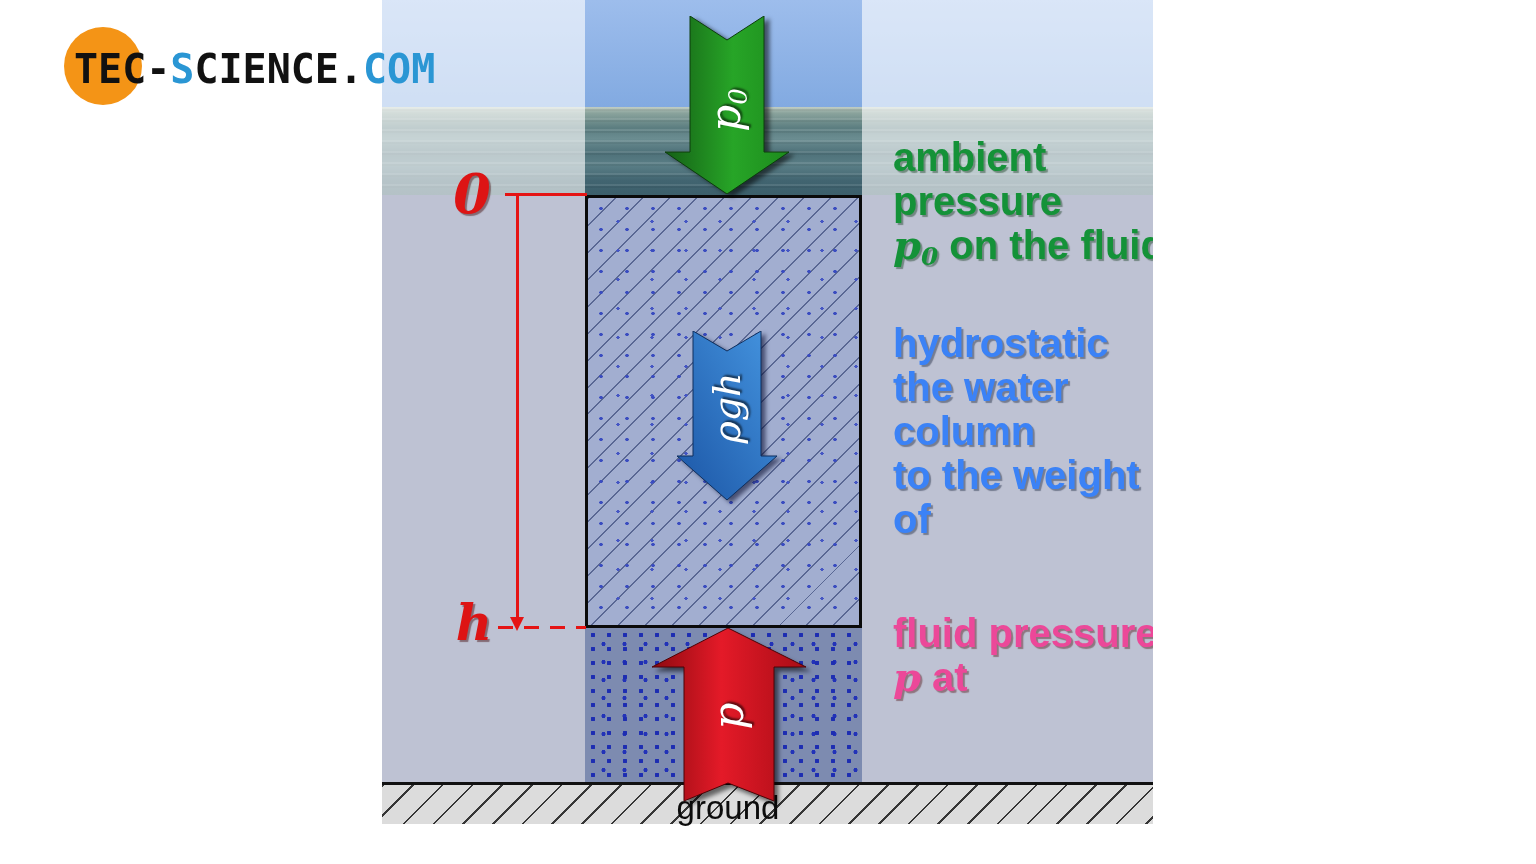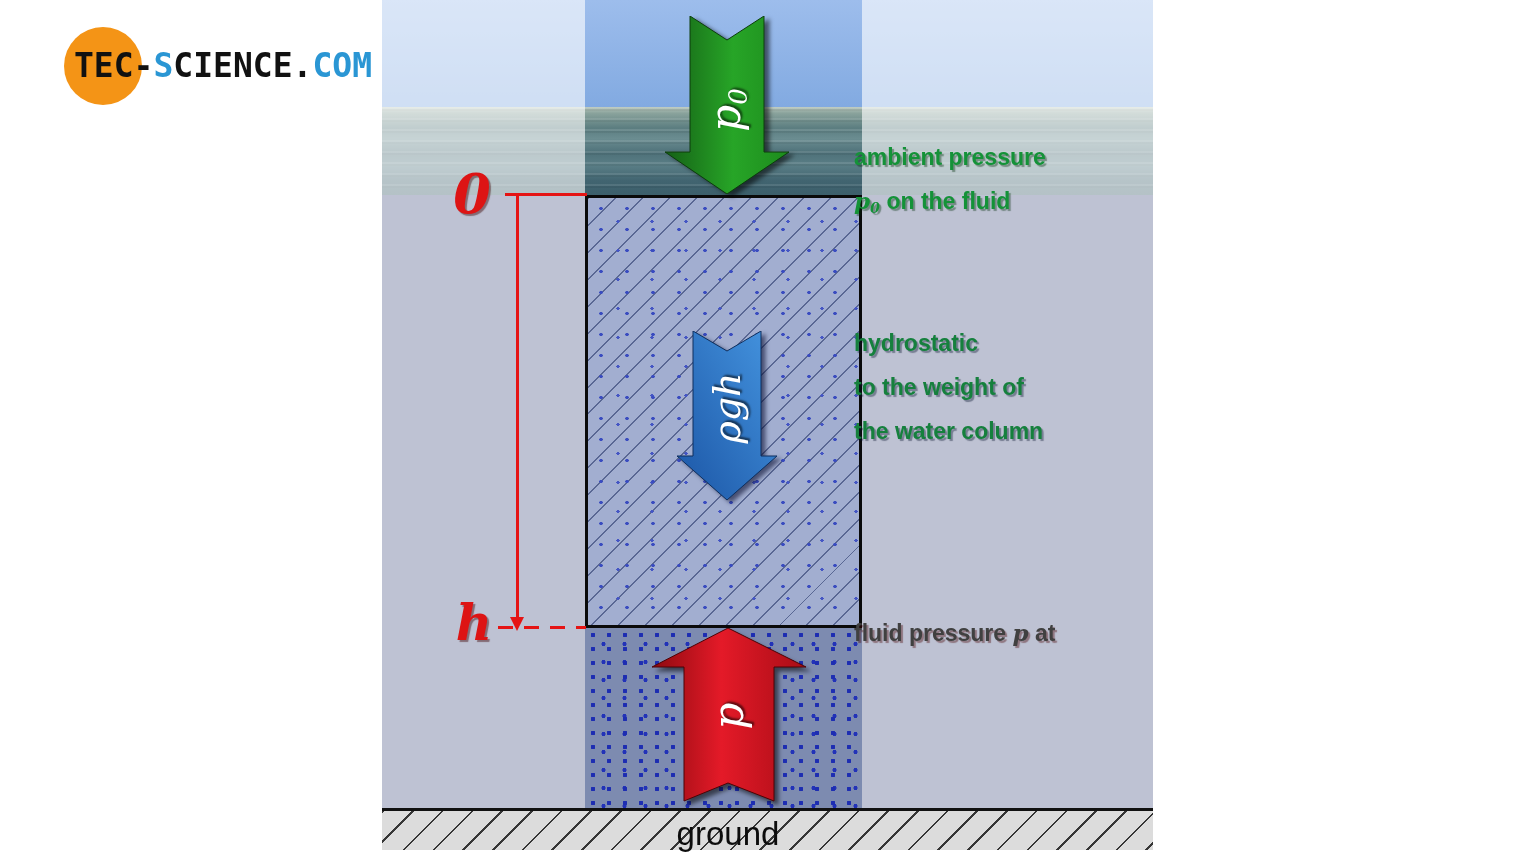--- a/index.html
+++ b/index.html
@@ -31,21 +31,21 @@
   
   .deep{position:absolute;left:203px;top:628px;width:277px;height:194px;
     background-color:#7d8bb0;
     background-image:
       radial-gradient(circle,#1d2db2 2.1px,rgba(0,0,0,0) 2.4px),
       radial-gradient(circle,#2232b8 1.9px,rgba(0,0,0,0) 2.2px);
     background-size:16px 14px,21px 18px;
     background-position:0 0,8px 7px;}
 
   
-  .ground{position:absolute;left:0;top:808px;width:100%;height:42px;box-sizing:border-box;
+  .ground{position:absolute;left:0;top:782px;width:100%;height:42px;box-sizing:border-box;
     border-top:3px solid #111;
     background-color:#dcdcdc;
     background-image:repeating-linear-gradient(135deg,rgba(25,25,25,0.85) 0 1.8px,rgba(0,0,0,0) 1.8px 21px);}
   .ground-label{position:absolute;left:258px;top:4px;width:176px;text-align:center;
     font-size:33px;color:#0c0c0c;}
 
   
   .arrow-svg{position:absolute;}
   .arrow-label{position:absolute;transform:translate(-50%,-50%) rotate(-90deg);
     font-family:"DejaVu Serif","Liberation Serif",serif;font-style:italic;color:#ffffff;
@@ -61,32 +61,32 @@
     font-size:50px;color:#dd1414;text-shadow:2px 2px 1px rgba(60,0,0,0.45);}
   .dim-hline{position:absolute;left:123px;top:193px;width:82px;height:3px;background:#e51414;}
   .dim-vline{position:absolute;left:134px;top:195px;width:3px;height:424px;background:#e51414;}
   .dim-arrowhead{position:absolute;left:128px;top:617px;width:0;height:0;
     border-left:7px solid rgba(0,0,0,0);border-right:7px solid rgba(0,0,0,0);
     border-top:14px solid #e51414;}
   .dim-dash{position:absolute;left:116px;top:626px;width:88px;height:3px;
     background:repeating-linear-gradient(90deg,#e51414 0 15px,rgba(0,0,0,0) 15px 26px);}
 
   
-  .note{position:absolute;left:472px;width:285px;font-size:23px;font-weight:600;line-height:44px;}
+  .note{position:absolute;left:511px;width:285px;font-size:40px;font-weight:600;line-height:44px;}
   .note .math{font-family:"DejaVu Serif","Liberation Serif",serif;font-style:italic;font-weight:600;}
   .note .math .sub{font-size:0.62em;vertical-align:-0.25em;}
   .note-green{top:135px;color:#149238;text-shadow:2px 2px 1px rgba(0,45,10,0.40);}
-  .note-blue{top:321px;color:#15803d;text-shadow:2px 2px 1px rgba(8,20,45,0.40);}
-  .note-red{top:611px;color:#404040;text-shadow:2px 2px 1px rgba(70,0,0,0.40);}
+  .note-blue{top:321px;color:#3b82f6;text-shadow:2px 2px 1px rgba(8,20,45,0.40);}
+  .note-red{top:611px;color:#ec4899;text-shadow:2px 2px 1px rgba(70,0,0,0.40);}
 
   
   .logo-circle{position:absolute;left:64px;top:27px;width:78px;height:78px;border-radius:50%;
     background:#f49416;}
   .logo-text{position:absolute;left:74px;top:46px;font-family:"DejaVu Sans Mono","Liberation Mono",monospace;
-    font-weight:bold;font-size:33px;letter-spacing:0px;color:#111;white-space:nowrap;}
+    font-weight:bold;font-size:40px;letter-spacing:0px;color:#111;white-space:nowrap;}
   .logo-text .blue{color:#2a96d4;}
 </style>
 </head>
 <body>
 
 <div class="stage">
 
   <div class="diagram">
 
     <div class="sky"></div>
@@ -150,22 +150,22 @@
     <div class="dim-dash"></div>
     <div class="dim-h">h</div>
 
     <div class="note note-green">
       <div><span>ambient pressure</span></div>
       <div><span class="math"><span>p</span><span class="sub">0</span></span><span> on the fluid</span></div>
     </div>
 
     <div class="note note-blue">
       <div><span>hydrostatic</span></div>
+      <div><span>the water column</span></div>
       <div><span>to the weight of</span></div>
-      <div><span>the water column</span></div>
     </div>
 
     <div class="note note-red">
       <div><span>fluid pressure </span><span class="math">p</span><span> at</span></div>
     </div>
 
   </div>
 
   <div class="logo-circle"></div>
   <div class="logo-text"><span>TEC</span><span>-</span><span class="blue">S</span><span>CIENCE</span><span>.</span><span class="blue">COM</span></div>

